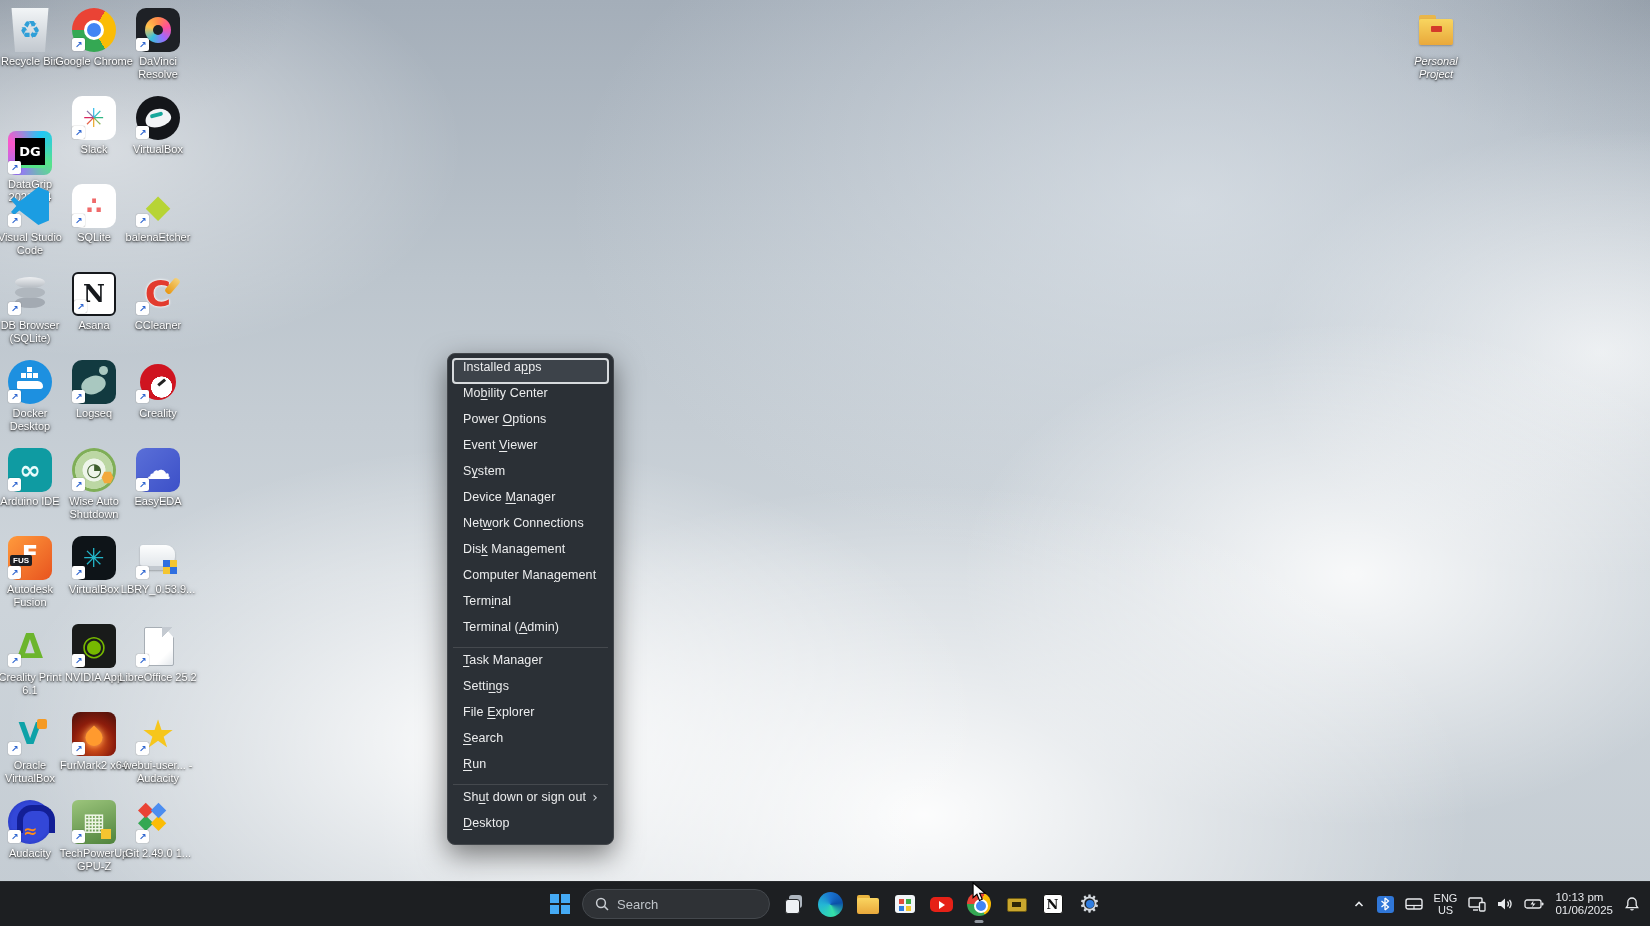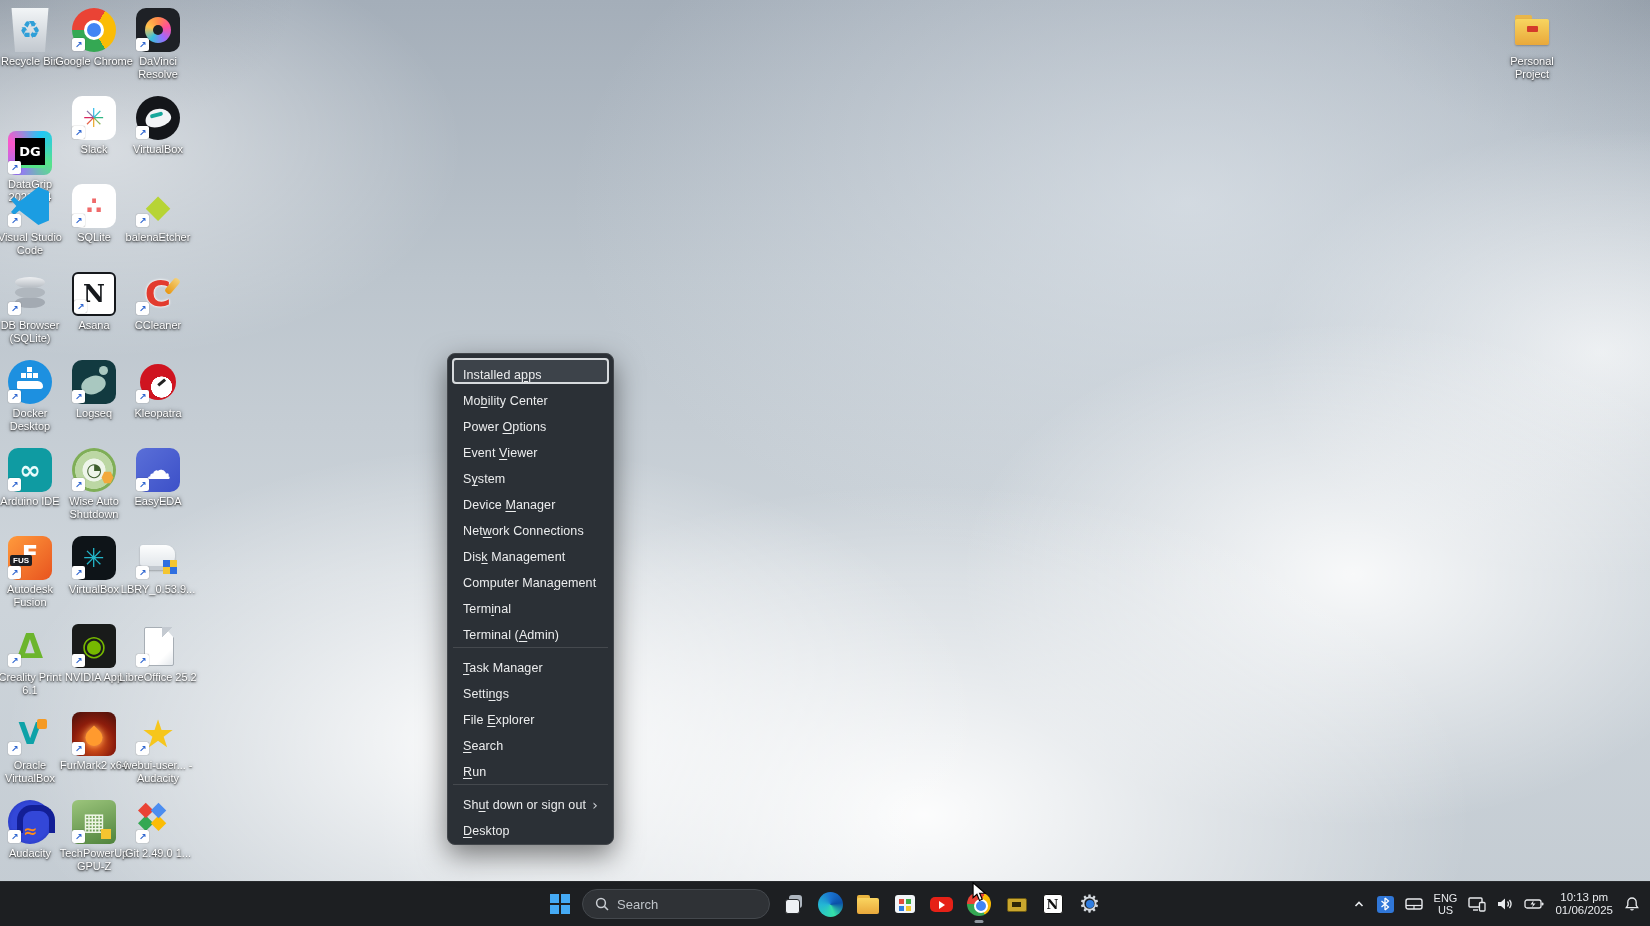--- a/index.html
+++ b/index.html
@@ -106,21 +106,21 @@
     background:#e9b64a; border-radius:2px 2px 0 0; }
   .folder::after { content:""; position:absolute; left:5px; top:11px; width:34px; height:26px;
     background:linear-gradient(#f8d55f,#e9a83b); border-radius:2px;
     box-shadow:0 1px 2px rgba(0,0,0,.25); }
 
   
   .menu { position:absolute; left:447px; top:353px; width:167px; padding:4px 0;
     background:#2b3036; border:1px solid #42464b; border-radius:8px;
     box-shadow:0 10px 28px rgba(0,0,0,.5); z-index:20; }
   .mi { height:26px; margin:0 4px; padding:0 9px; border:2px solid transparent;
-    border-radius:4px; display:flex; align-items:flex-end;
+    border-radius:4px; display:flex; align-items:flex-start;
     font-size:12.5px; color:#ecedee; letter-spacing:.1px; cursor:default; }
   .mi.sel { background:#3d434a; border-color:#d7dadd; }
   .mi u { text-decoration:underline; text-underline-offset:2px; }
   .mi .chev { margin-left:auto; color:#c9cdd2; font-size:14px; line-height:1;
     font-family:"DejaVu Sans",sans-serif; }
   .sep { height:1px; background:#45494e; margin:3px 5px; }
 
   
   .taskbar { position:absolute; left:0; right:0; bottom:0; height:45px; background:#1d1f22;
     border-top:1px solid rgba(255,255,255,.05); z-index:10; }
@@ -167,21 +167,21 @@
     border-radius:3px; color:#111; font:700 13px "DejaVu Serif",serif;
     display:flex; align-items:center; justify-content:center; }
   .t-gear .glyph { font-size:24px; color:#d3d8dd; }
   .t-gear::after { content:""; position:absolute; left:50%; top:50%;
     transform:translate(-50%,-50%); width:8px; height:8px; border-radius:50%; background:#2f7de0; }
 
   .tray { position:absolute; right:4px; top:0; height:100%; display:flex; align-items:center;
     gap:11px; padding-right:6px; color:#e8eaed; }
   .tray svg { display:block; }
   .lang { font-size:11px; line-height:12px; text-align:center; }
-  .clock { text-align:center; font-size:11.5px; line-height:13.5px; }
+  .clock { text-align:left; font-size:11.5px; line-height:13.5px; }
   .bt-box { width:17px; height:17px; background:#3077d8; border-radius:3px;
     display:flex; align-items:center; justify-content:center; }
 
   .cursor { position:absolute; left:972px; top:882px; z-index:40; }
 </style>
 </head>
 <body>
 
 <div class="wallpaper"></div>
 
@@ -343,21 +343,21 @@
       <div class="img ccl">
         <span class="glyph" style="color: rgb(226, 59, 46); font-size: 36px; font-weight: 800;">C</span>
         <span class="sc">↗</span>
       </div>
       <div class="lbl">CCleaner</div>
     </div>
     <div class="di" style="left: 126px; top: 360px;">
       <div class="img kleo">
         <span class="sc">↗</span>
       </div>
-      <div class="lbl">Kleopatra</div>
+      <div class="lbl">Creality</div>
     </div>
     <div class="di" style="left: 126px; top: 448px;">
       <div class="img" style="background: linear-gradient(135deg, rgb(90, 111, 216), rgb(60, 80, 200)); border-radius: 10px;">
         <span class="glyph" style="color: rgb(255, 255, 255); font-size: 26px; font-weight: 700;">☁</span>
         <span class="sc">↗</span>
       </div>
       <div class="lbl">EasyEDA</div>
     </div>
     <div class="di" style="left: 126px; top: 536px;">
       <div class="img lbook">
@@ -379,21 +379,21 @@
       <div class="lbl">webui-user... - Audacity</div>
     </div>
     <div class="di" style="left: 126px; top: 800px;">
       <div class="img git">
         <span class="sc">↗</span>
       </div>
       <div class="lbl">Git 2.49.0 1...</div>
     </div>
   </div>
 
-<div class="di" style="left:1502px; top:8px; width:60px;">
+<div class="di" style="left:1406px; top:8px; width:60px;font-style:italic;">
   <div class="img folder">
       <span class="pmark"></span>
     </div>
   <div class="lbl" style="margin:3px 0 0;">Personal Project</div>
 </div>
 
 <div class="menu" id="winx-menu">
     <div class="mi sel">
       <span>Installed a<u>p</u>ps</span>
     </div>

